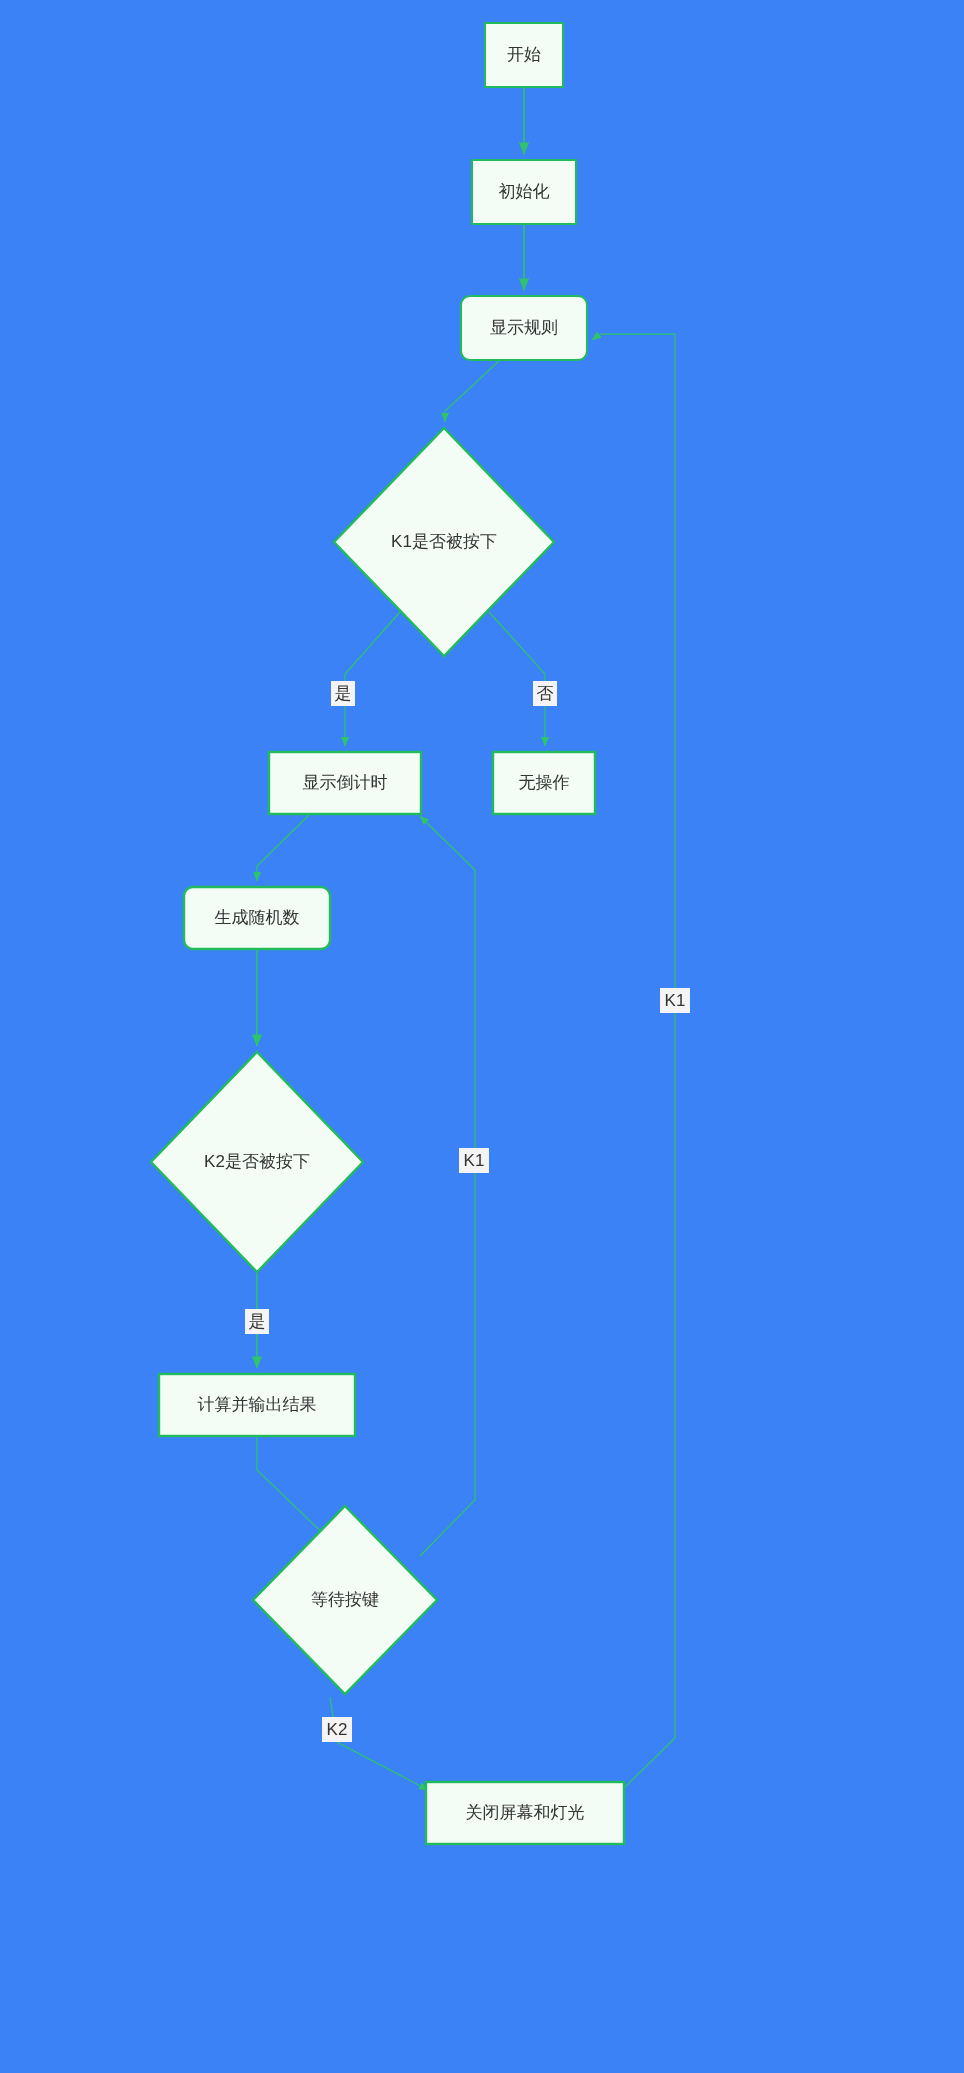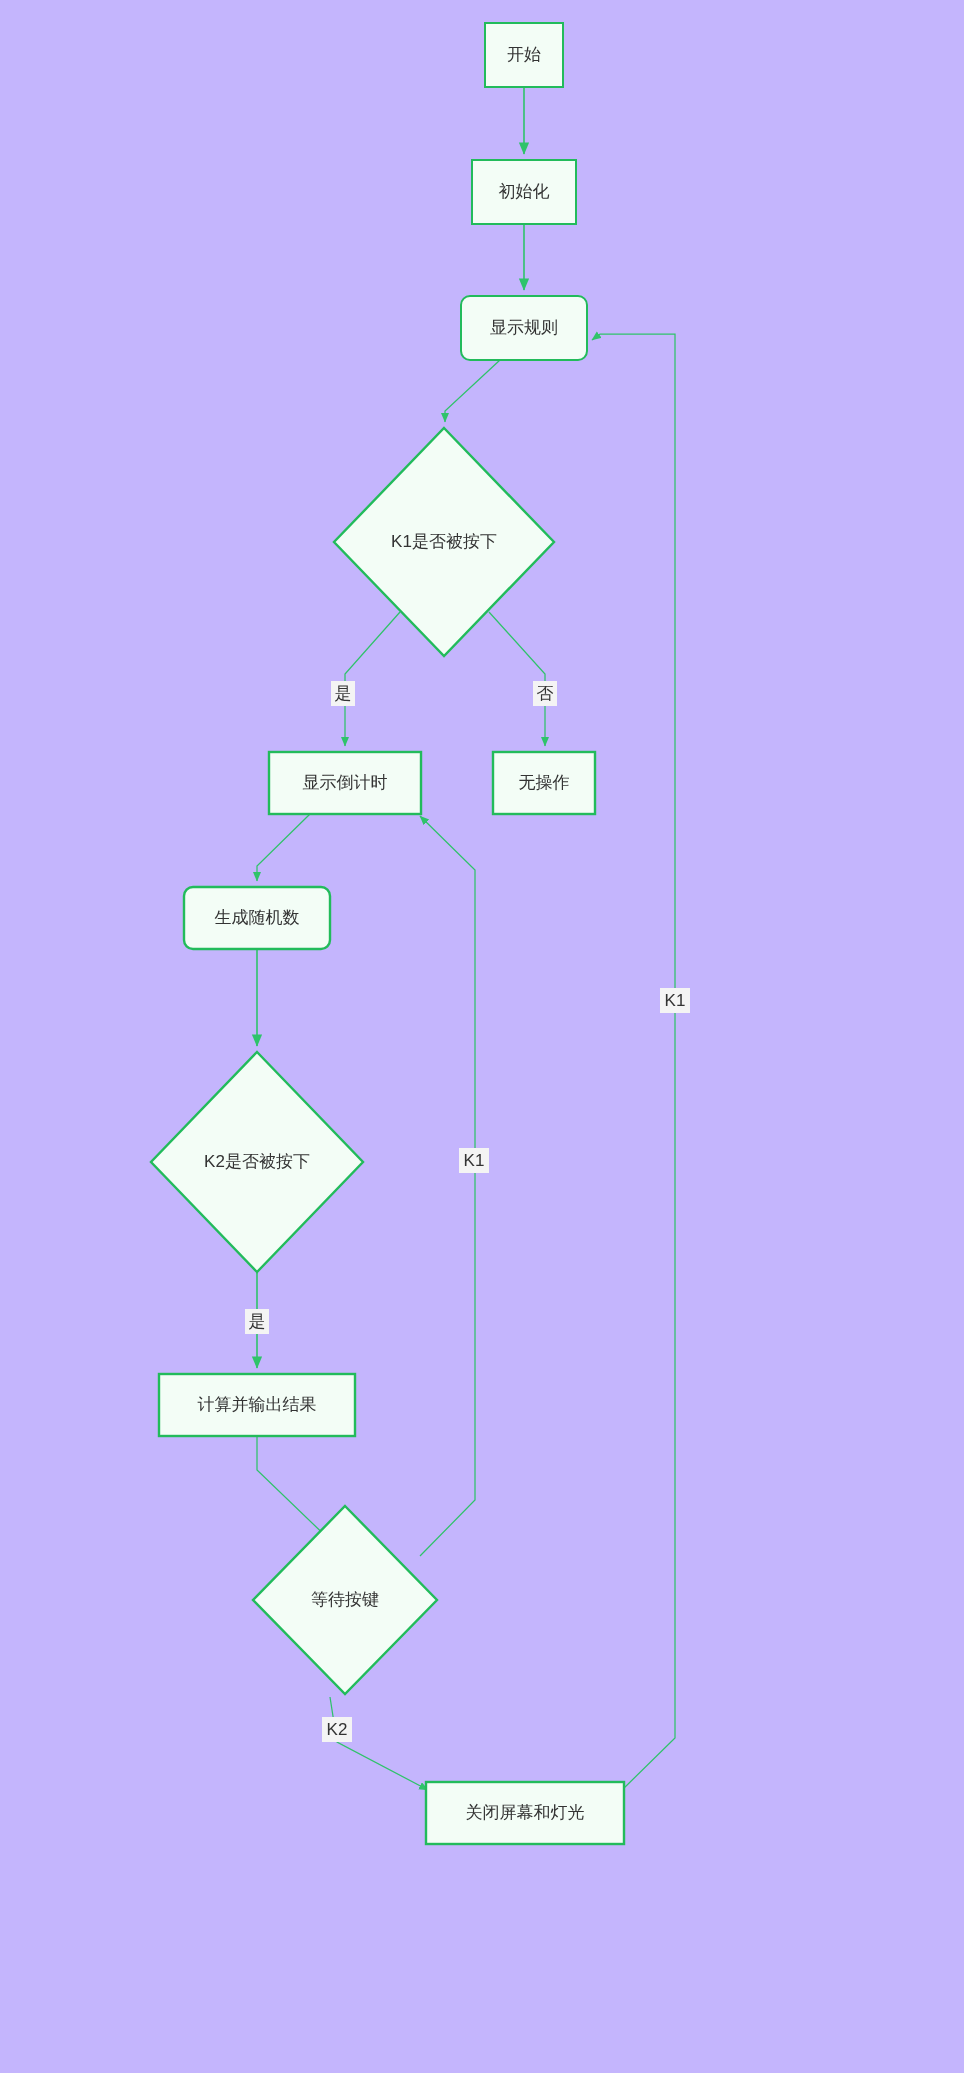--- a/index.html
+++ b/index.html
@@ -7,21 +7,21 @@
     padding: 0;
     background: #ffffff;
   }
   body {
     font-family: "Liberation Sans", "DejaVu Sans", sans-serif;
   }
   #flowchart-root {
     position: relative;
     width: 964px;
     height: 2073px;
-    background: #c4b5fd;
+    background: #3b82f6;
     overflow: hidden;
   }
   svg#flow-svg {
     position: absolute;
     top: 0;
     left: 0;
     width: 964px;
     height: 2073px;
     display: block;
   }

